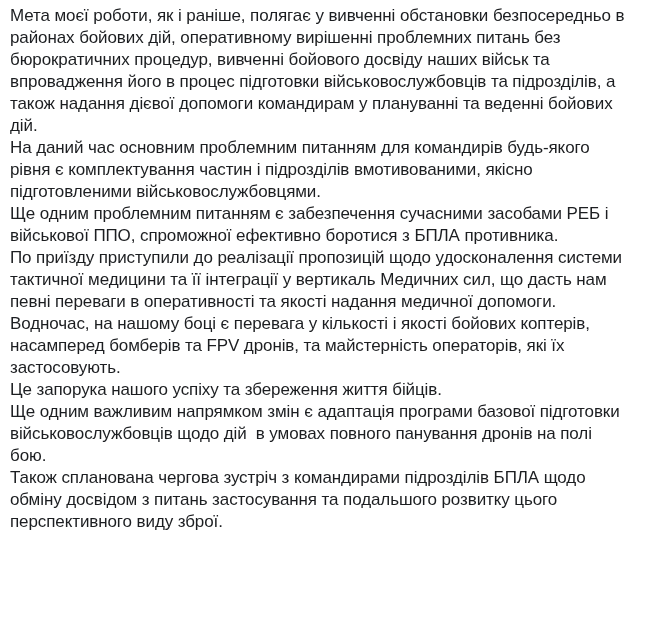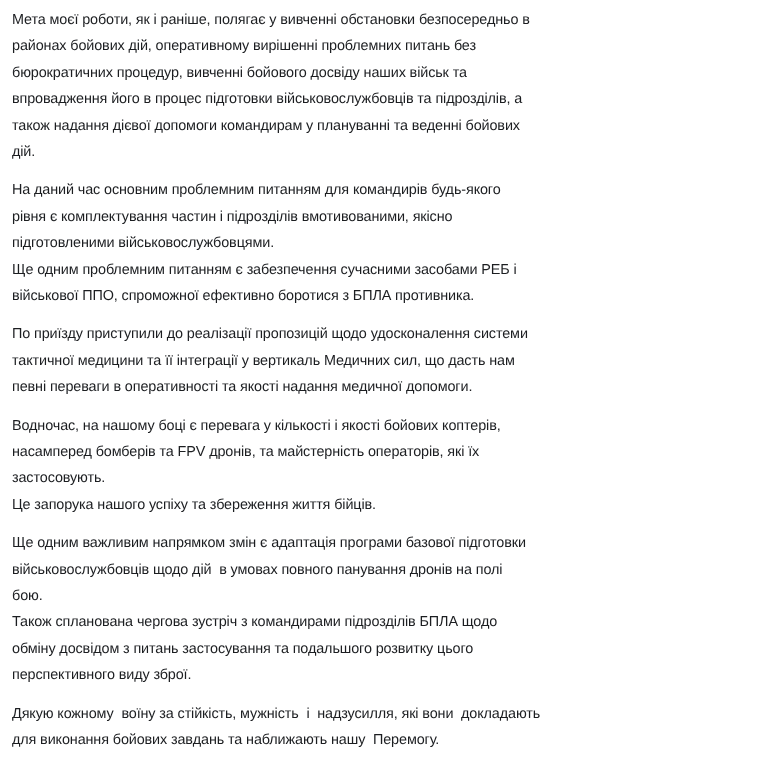--- a/index.html
+++ b/index.html
@@ -8,31 +8,30 @@
     background: #ffffff;
     width: 651px;
     height: 636px;
     overflow: hidden;
   }
   .post-body {
     box-sizing: border-box;
     width: 647px;
     padding: 5px 2px 0 10px;
     font-family: "Liberation Sans", sans-serif;
-    font-size: 12px;
+    font-size: 17px;
     line-height: 22px;
     color: #1c1e21;
     letter-spacing: -0.1px;
   }
   .para {
     margin: 0;
     white-space: pre-wrap; 
   }
   .para + .para {
-    margin-top: 10px;
   }
 </style>
 </head>
 <body>
 
 <div class="post-body">
   <p class="para">Мета моєї роботи, як і раніше, полягає у вивченні обстановки безпосередньо в
 районах бойових дій, оперативному вирішенні проблемних питань без
 бюрократичних процедур, вивченні бойового досвіду наших військ та
 впровадження його в процес підготовки військовослужбовців та підрозділів, а
@@ -49,15 +48,13 @@
   <p class="para">Водночас, на нашому боці є перевага у кількості і якості бойових коптерів,
 насамперед бомберів та FPV дронів, та майстерність операторів, які їх
 застосовують.
 Це запорука нашого успіху та збереження життя бійців.</p>
   <p class="para">Ще одним важливим напрямком змін є адаптація програми базової підготовки
 військовослужбовців щодо дій  в умовах повного панування дронів на полі
 бою.
 Також спланована чергова зустріч з командирами підрозділів БПЛА щодо
 обміну досвідом з питань застосування та подальшого розвитку цього
 перспективного виду зброї.</p>
-  <p class="para">Дякую кожному  воїну за стійкість, мужність  і  надзусилля, які вони  докладають
-для виконання бойових завдань та наближають нашу  Перемогу.</p>
 </div>
 
 </body></html>

